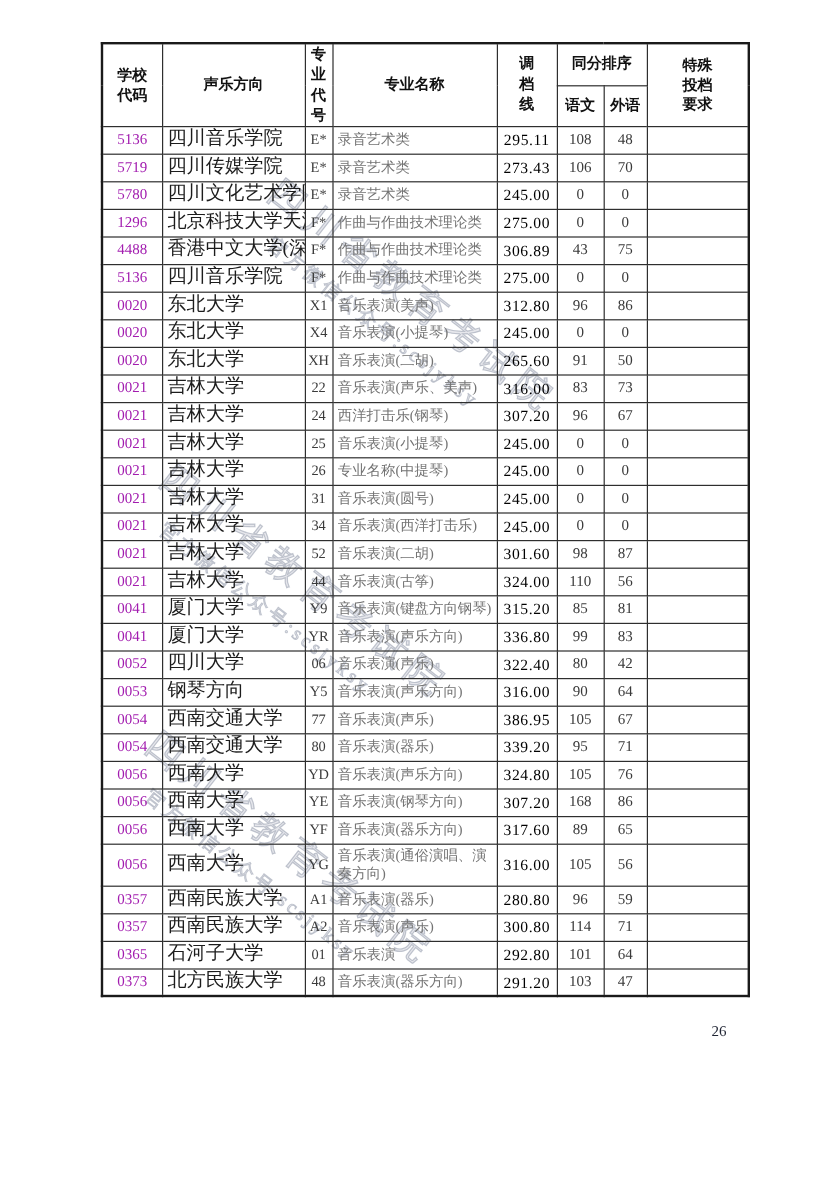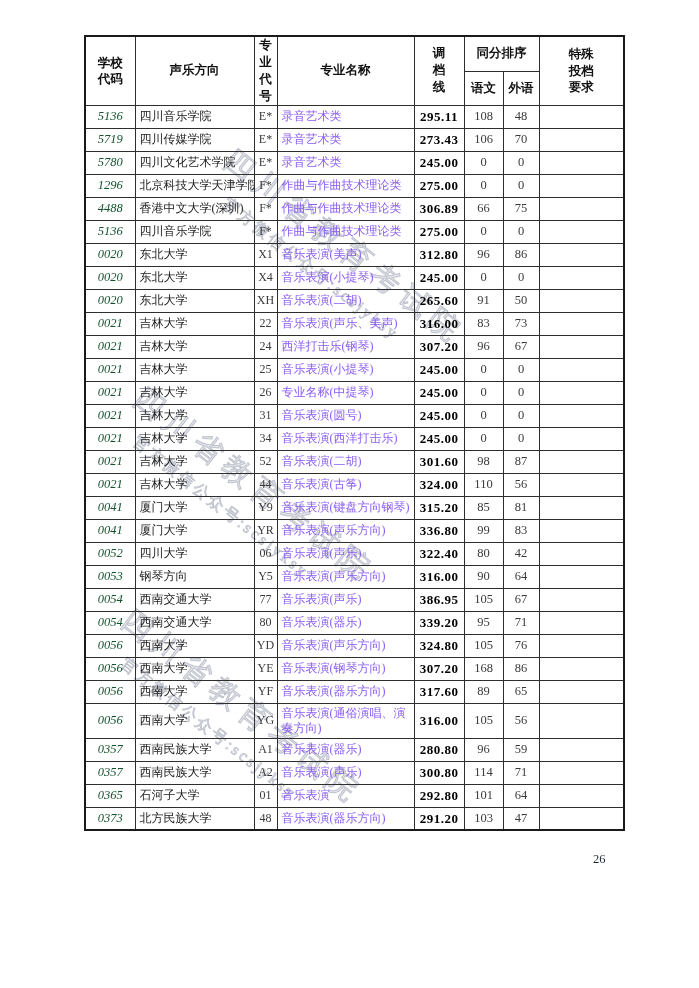--- a/index.html
+++ b/index.html
@@ -59,25 +59,25 @@
     font-weight: 700;
     font-size: 12.5px;
     color: #111;
   }
   .hdr-block { display: inline-block; width: 2.3em; word-break: break-all; line-height: 1.3; }
   .hdr-vert  { display: inline-block; width: 1.1em; word-break: break-all; line-height: 1.35; }
 
   .score-table tbody tr { height: 23px; }
   .score-table tbody tr.tall { height: 35px; }
 
-  td.c-code   { font-size: 12.5px; color: #14532d; font-style: italic; }
-  td.c-school { font-size: 12px; text-align: left; padding-left: 4px; white-space: nowrap; color: #1c1c1c; }
+  td.c-code   { font-size: 12.5px; color: #a21caf; }
+  td.c-school { font-size: 16px; text-align: left; padding-left: 4px; white-space: nowrap; color: #1c1c1c; }
   td.c-mcode  { font-size: 12px; color: #3a3a3a; }
-  td.c-major  { font-size: 12px; text-align: left; padding-left: 4px; padding-right: 2px; color: #8b5cf6; }
-  td.c-line   { font-size: 13px; font-weight: 700; color: #000; letter-spacing: 0.5px; }
+  td.c-major  { font-size: 12px; text-align: left; padding-left: 4px; padding-right: 2px; color: #737373; }
+  td.c-line   { font-size: 13px; font-weight: 400; color: #000; letter-spacing: 0.5px; }
   td.c-cn, td.c-fl { font-size: 12.5px; color: #3a3a3a; }
   td.c-sp     { font-size: 12px; }
 
   
   .page-number {
     position: absolute;
     left: 593px; top: 852px;
     z-index: 2;
     font-size: 12.5px;
     color: #1f2433;
@@ -173,21 +173,21 @@
     <td class="c-fl">0</td>
     <td class="c-sp"></td>
   </tr>
 
   <tr>
     <td class="c-code">4488</td>
     <td class="c-school">香港中文大学(深圳)</td>
     <td class="c-mcode">F*</td>
     <td class="c-major">作曲与作曲技术理论类</td>
     <td class="c-line">306.89</td>
-    <td class="c-cn">66</td>
+    <td class="c-cn">43</td>
     <td class="c-fl">75</td>
     <td class="c-sp"></td>
   </tr>
 
   <tr>
     <td class="c-code">5136</td>
     <td class="c-school">四川音乐学院</td>
     <td class="c-mcode">F*</td>
     <td class="c-major">作曲与作曲技术理论类</td>
     <td class="c-line">275.00</td>

